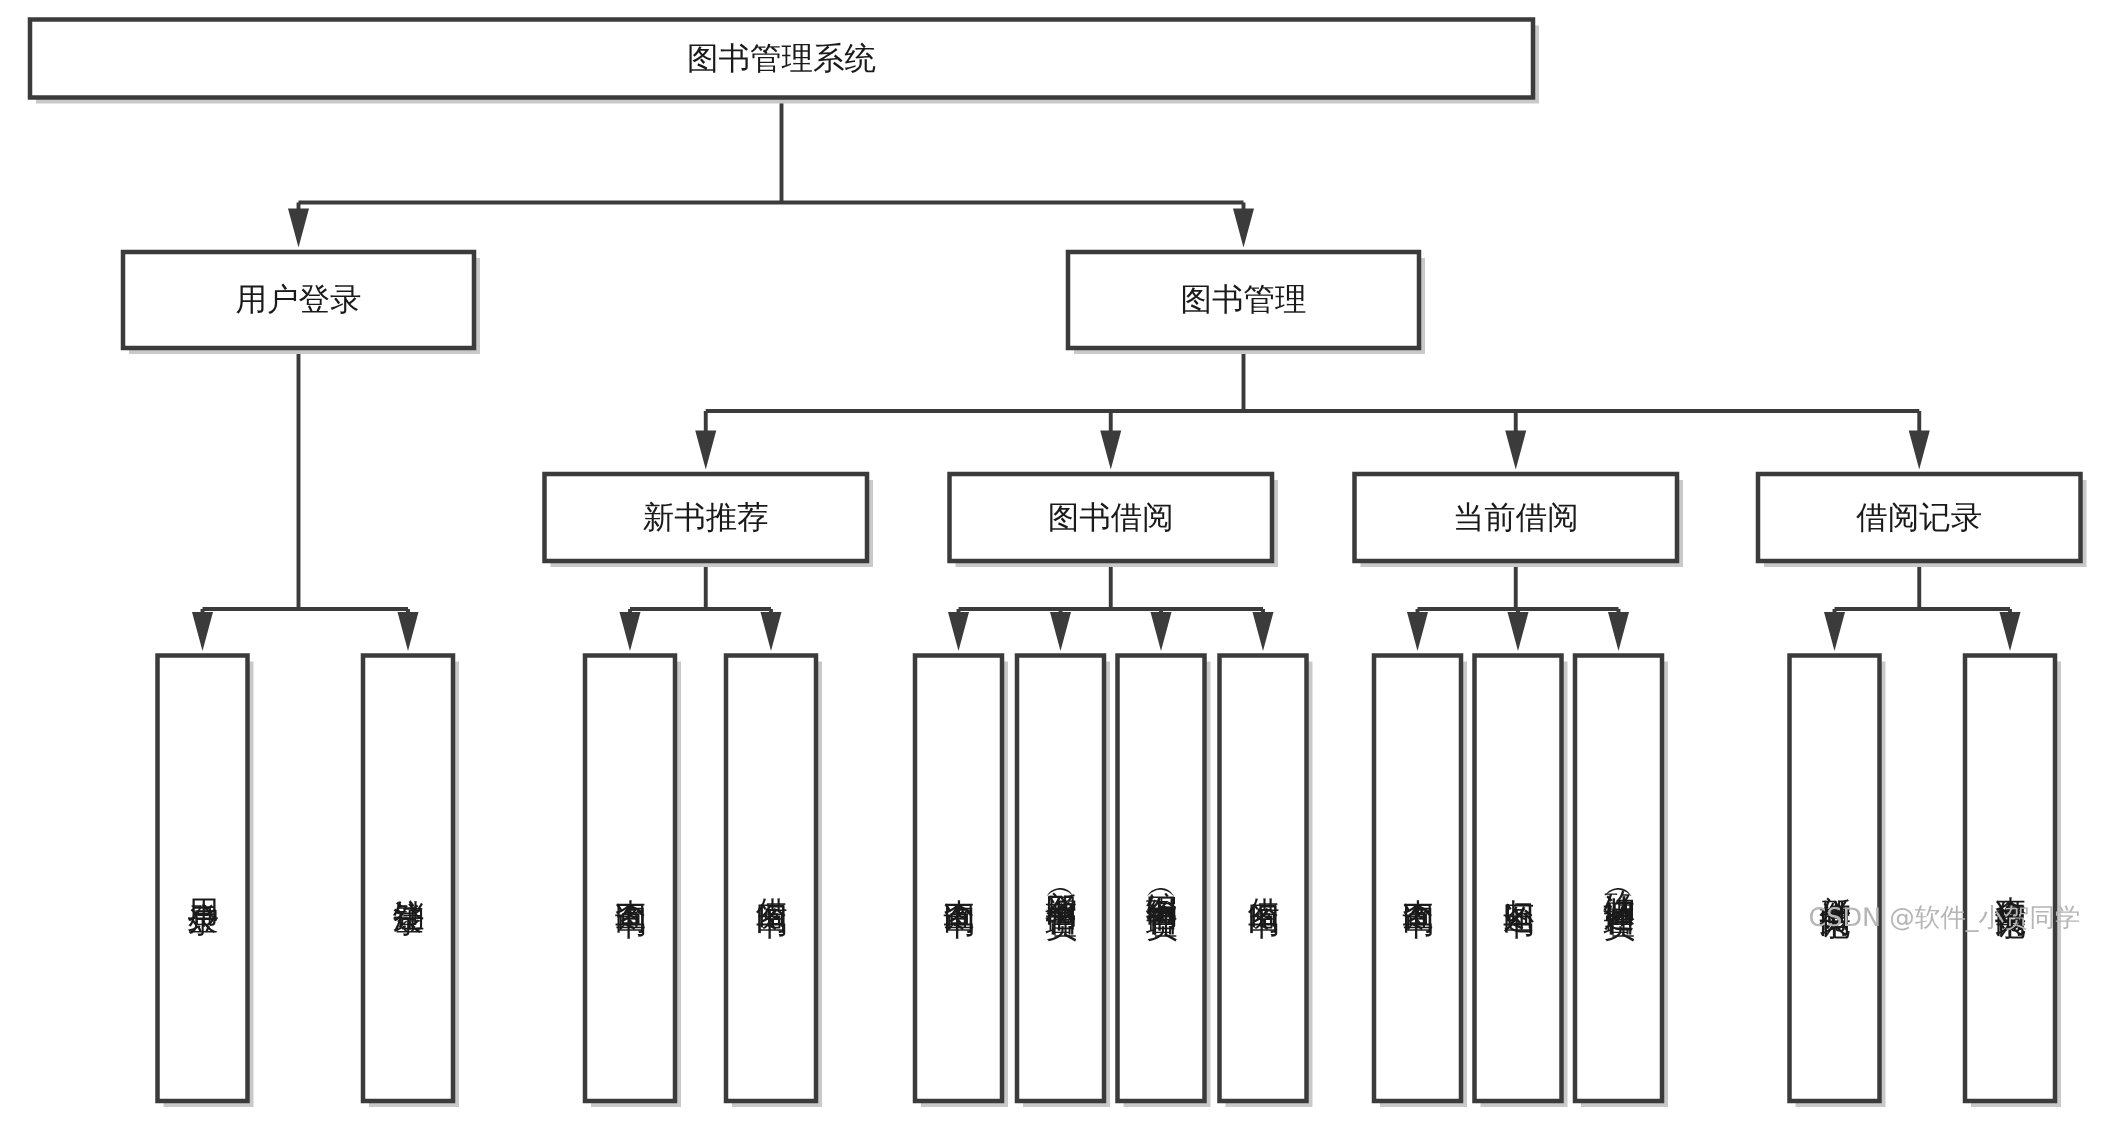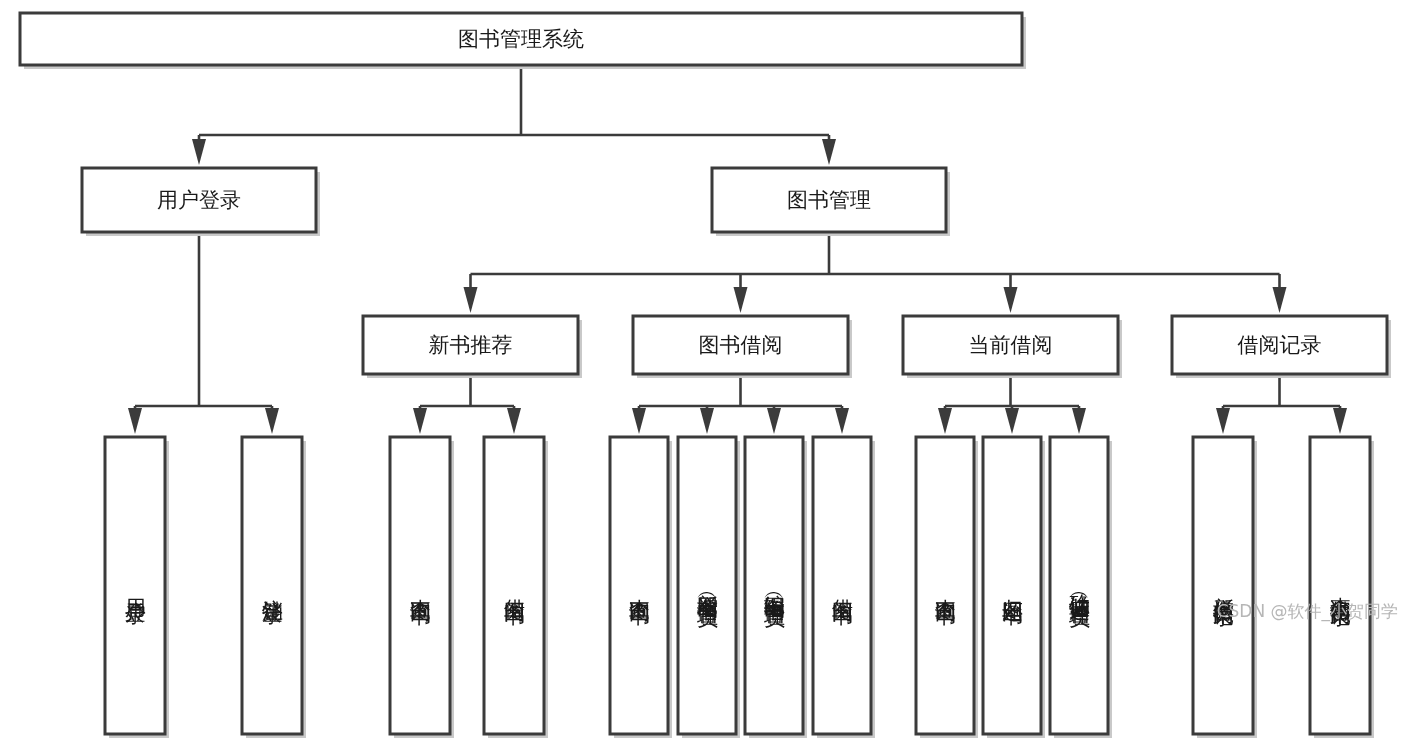--- a/index.html
+++ b/index.html
@@ -57,21 +57,21 @@
     font-family: "DejaVu Sans", "Liberation Sans", sans-serif;
     font-size: 21px;
     color: #1a1a1a;
     letter-spacing: 2px;
     line-height: 1;
     white-space: nowrap;
     pointer-events: none;
   }
   .watermark {
     position: absolute;
-    right: 7px;
+    right: 18px;
     bottom: 6px;
     font-family: "DejaVu Sans", "Liberation Sans", sans-serif;
     font-size: 17px;
     color: #b6b6b6;
     white-space: nowrap;
     user-select: none;
   }
 </style>
 </head>
 <body>

